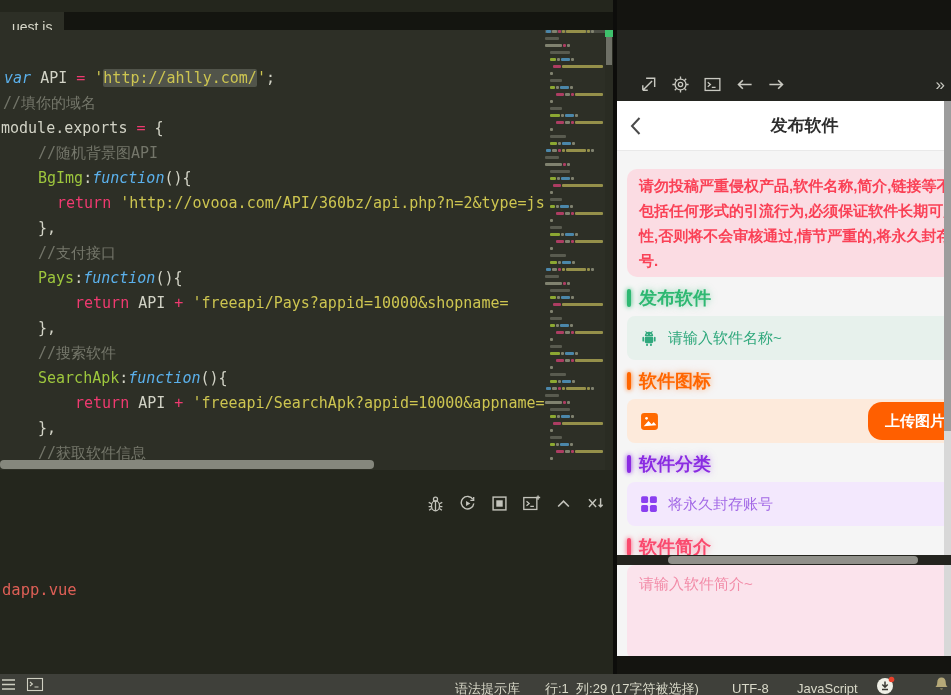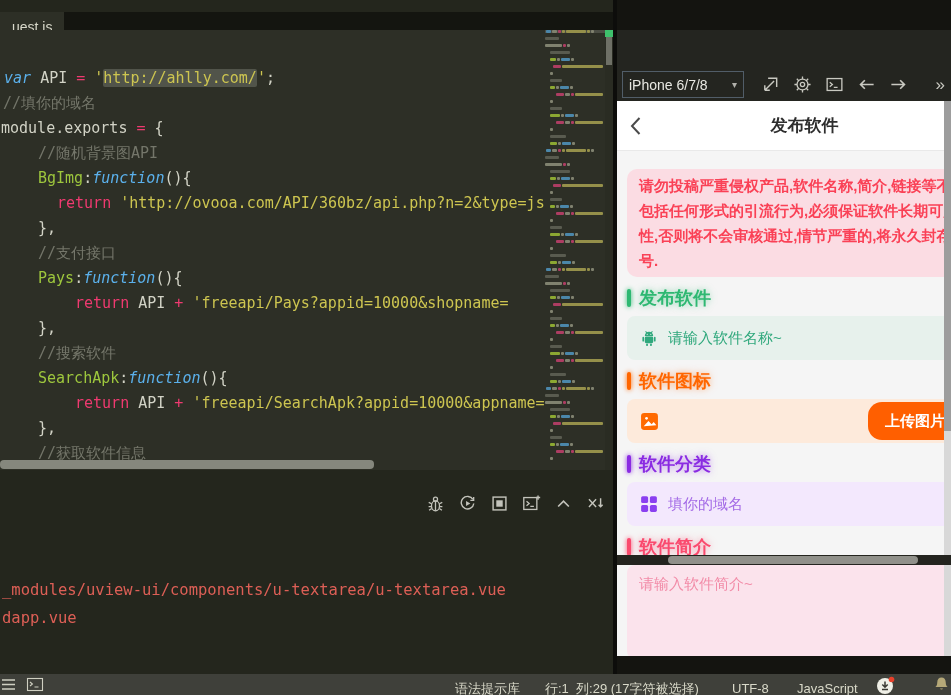--- a/index.html
+++ b/index.html
@@ -421,31 +421,27 @@
             <path d="M3.5 10.5 8 6l4.5 4.5"></path>
           </svg>
         </span>
         <span class="ct-icon">
           <svg width="19" height="19" viewBox="0 0 16 16" fill="none" stroke="#c3c3bb" stroke-width="1.2">
             <path d="M2.5 4.5 8.5 11M8.5 4.5 2.5 11"></path>
             <path d="M12.3 3.5v7.2M10.6 9 12.3 10.8 14 9"></path>
           </svg>
         </span>
       </div>
-      <div class="console-out" id="console-lines"><div class="console-line">_modules/uview-ui/components/u-textarea/u-textarea.vue</div><div class="console-line">dapp.vue</div></div>
+      <div class="console-out" id="console-lines"><div class="console-line">dapp.vue</div></div>
     </div>
   </div>
 
   <div class="right-panel">
     <div class="browser-toolbar">
       <div class="tool-row">
-        <div class="device-select">
-          <span>iPhone 6/7/8</span>
-          <span class="caret">▾</span>
-        </div>
         <span class="tb-icon first">
           <svg width="19" height="19" viewBox="0 0 16 16" fill="none" stroke="#c9c9c1" stroke-width="1.2">
             <path d="M6 2.8h7.2V10"></path>
               <path d="M11 5 3.2 12.8M3.2 12.8V8.6M3.2 12.8h4.2"></path>
           </svg>
         </span>
         <span class="tb-icon">
           <svg width="19" height="19" viewBox="0 0 16 16" fill="none" stroke="#c9c9c1" stroke-width="1.1">
             <circle cx="8" cy="8" r="4.6"></circle>
               <circle cx="8" cy="8" r="1.8"></circle>
@@ -524,21 +520,21 @@
             </div>
             <div class="field" style="background: rgb(243, 232, 253); color: rgb(163, 106, 230);">
               <span class="fi">
                 <svg width="18" height="18" viewBox="0 0 16 16" fill="#8a3ff0">
                   <rect x="1" y="1" width="6.2" height="6.2" rx="1.4"></rect>
                   <rect x="8.8" y="1" width="6.2" height="6.2" rx="1.4"></rect>
                   <rect x="1" y="8.8" width="6.2" height="6.2" rx="1.4"></rect>
                   <rect x="8.8" y="8.8" width="6.2" height="6.2" rx="1.4"></rect>
                 </svg>
               </span>
-              <span>填你的域名</span>
+              <span>将永久封存账号</span>
             </div>
             <div class="sec-title" style="color: rgb(250, 74, 110); text-shadow: rgba(250, 74, 110, 0.533) 0px 0px 7px;">
               <span class="sec-bar" style="background: rgb(250, 74, 110); box-shadow: rgb(250, 74, 110) 0px 0px 5px;"></span>
               <span>软件简介</span>
             </div>
             <div class="field textarea" style="background: rgb(251, 227, 236); color: rgb(242, 140, 168);">
               <span>请输入软件简介~</span>
             </div>
           </div>
       </div>

